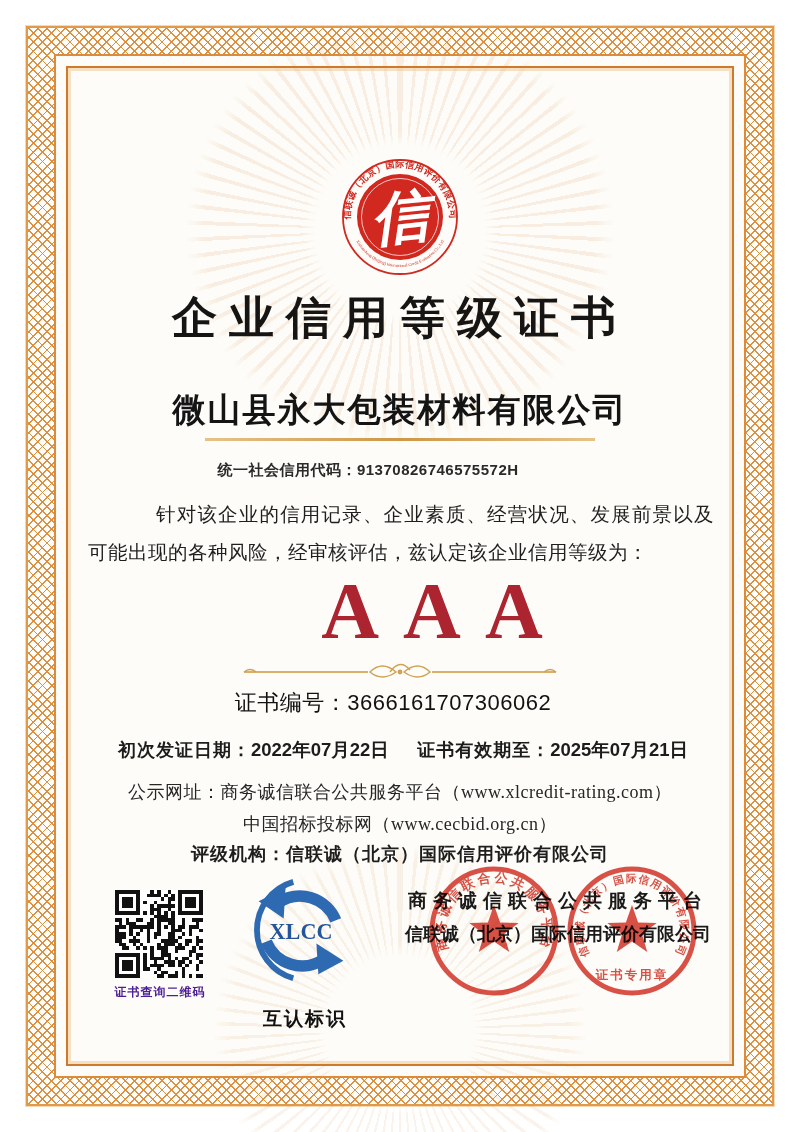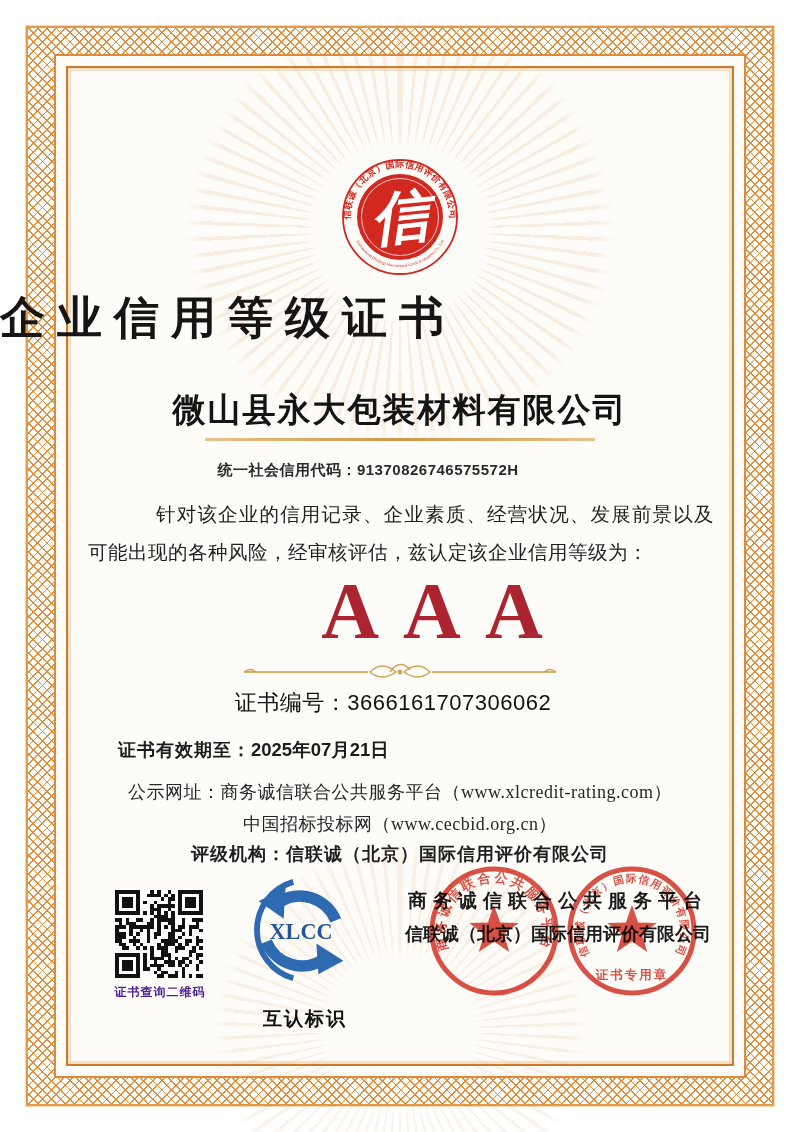--- a/index.html
+++ b/index.html
@@ -33,21 +33,21 @@
     background:repeating-conic-gradient(rgba(216,140,64,.13) 0 1.2deg, transparent 1.2deg 4.6deg);
     -webkit-mask:radial-gradient(circle, transparent 26%, #000 30%, #000 60%, transparent 66%);
     mask:radial-gradient(circle, transparent 26%, #000 30%, #000 60%, transparent 66%);
   }
   .wm-top{width:460px;height:460px;left:170px;top:0px;}
   .wm-bottom{width:400px;height:400px;left:200px;top:830px;opacity:.8;}
   
   .abs{position:absolute;z-index:6;}
   .logo-wrap{left:325px;top:142px;width:150px;height:150px;}
   .cert-title{
-    left:0;top:288px;width:800px;
+    left:0;top:288px;width:800px;text-align:center;
     font-size:45px;font-weight:bold;color:#171514;letter-spacing:12px;
   }
   .company-name{
     left:0;top:388px;width:800px;text-align:center;
     font-family:"Liberation Sans","DejaVu Sans",sans-serif;
     font-size:33px;font-weight:bold;color:#141414;letter-spacing:2px;
   }
   .gold-line{left:205px;top:438px;width:390px;height:3px;background:linear-gradient(90deg,#e6c289,#cf9747,#e6c289);}
   .credit-code{
     left:0;top:461px;width:736px;text-align:center;
@@ -154,20 +154,23 @@
       </g>
       <circle cx="160" cy="12" r="2.4" fill="#cfa254"></circle>
     </svg>
   </div>
 
   <div class="abs cert-no">
     <span>证书编号：</span><span>3666161707306062</span>
   </div>
 
   <div class="abs dates-row">
+    <div class="date-item">
+      <span class="lbl">初次发证日期：</span><span class="val">2022年07月22日</span>
+    </div>
     <div class="date-item">
       <span class="lbl">证书有效期至：</span><span class="val">2025年07月21日</span>
     </div>
   </div>
 
   <div class="abs pub-line pub1">
     <span>公示网址：</span><span>商务诚信联合公共服务平台（www.xlcredit-rating.com）</span>
   </div>
   <div class="abs pub-line pub2">中国招标投标网（www.cecbid.org.cn）</div>
   <div class="abs pub-line pub3">

